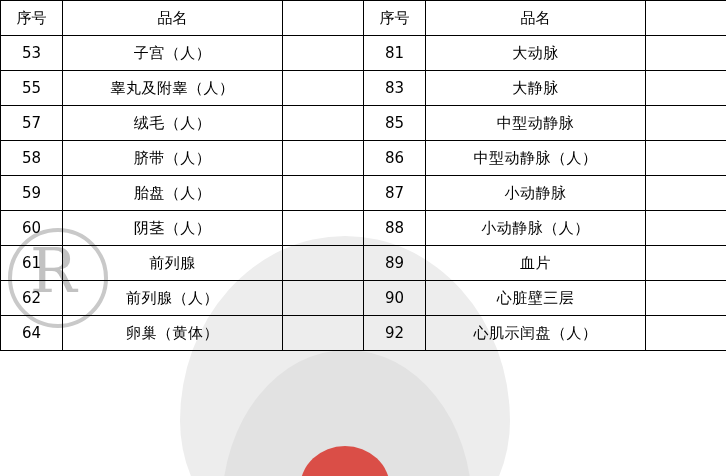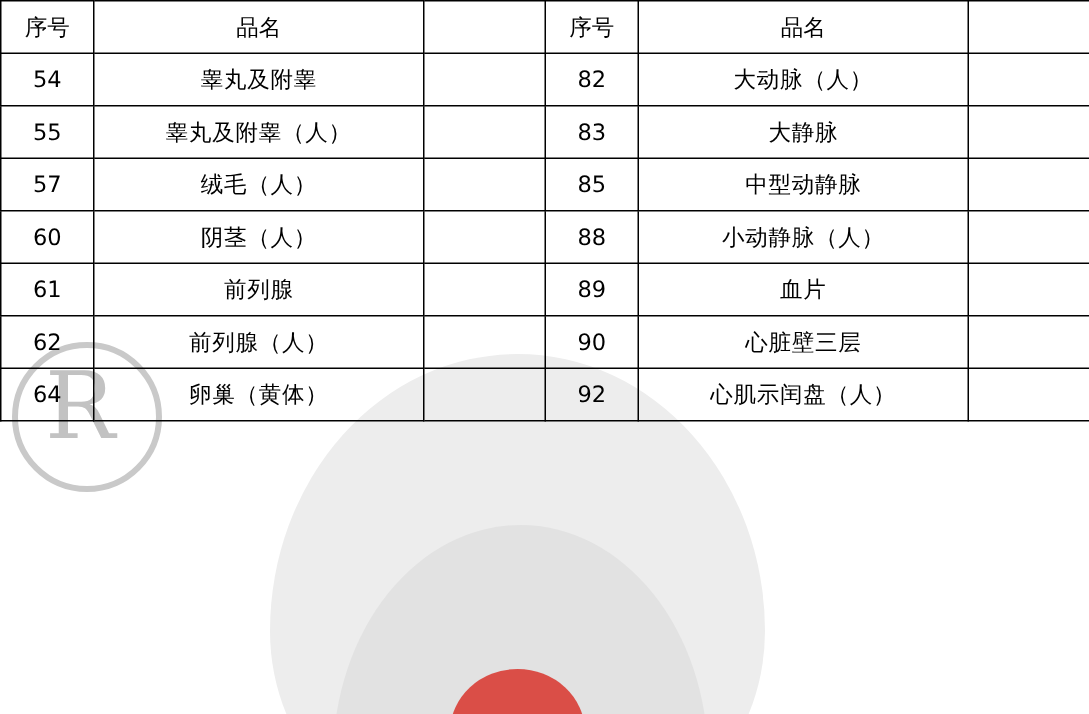--- a/index.html
+++ b/index.html
@@ -139,41 +139,57 @@
         <td>序号</td>
         <td>品名</td>
         <td class="cell-blank"></td>
         <td>序号</td>
         <td>品名</td>
         <td class="cell-blank"></td>
       </tr>
     </thead>
     <tbody>
       <tr>
-        <td>54</td>
-        <td class="cell-name">睾丸及附睾</td>
-        <td class="cell-blank"></td>
-        <td>82</td>
-        <td class="cell-name">大动脉（人）</td>
+        <td>53</td>
+        <td class="cell-name">子宫（人）</td>
+        <td class="cell-blank"></td>
+        <td>81</td>
+        <td class="cell-name">大动脉</td>
         <td class="cell-blank"></td>
       </tr>
       <tr>
         <td>55</td>
         <td class="cell-name">睾丸及附睾（人）</td>
         <td class="cell-blank"></td>
         <td>83</td>
         <td class="cell-name">大静脉</td>
         <td class="cell-blank"></td>
       </tr>
       <tr>
         <td>57</td>
         <td class="cell-name">绒毛（人）</td>
         <td class="cell-blank"></td>
         <td>85</td>
         <td class="cell-name">中型动静脉</td>
+        <td class="cell-blank"></td>
+      </tr>
+      <tr>
+        <td>58</td>
+        <td class="cell-name">脐带（人）</td>
+        <td class="cell-blank"></td>
+        <td>86</td>
+        <td class="cell-name">中型动静脉（人）</td>
+        <td class="cell-blank"></td>
+      </tr>
+      <tr>
+        <td>59</td>
+        <td class="cell-name">胎盘（人）</td>
+        <td class="cell-blank"></td>
+        <td>87</td>
+        <td class="cell-name">小动静脉</td>
         <td class="cell-blank"></td>
       </tr>
       <tr>
         <td>60</td>
         <td class="cell-name">阴茎（人）</td>
         <td class="cell-blank"></td>
         <td>88</td>
         <td class="cell-name">小动静脉（人）</td>
         <td class="cell-blank"></td>
       </tr>

